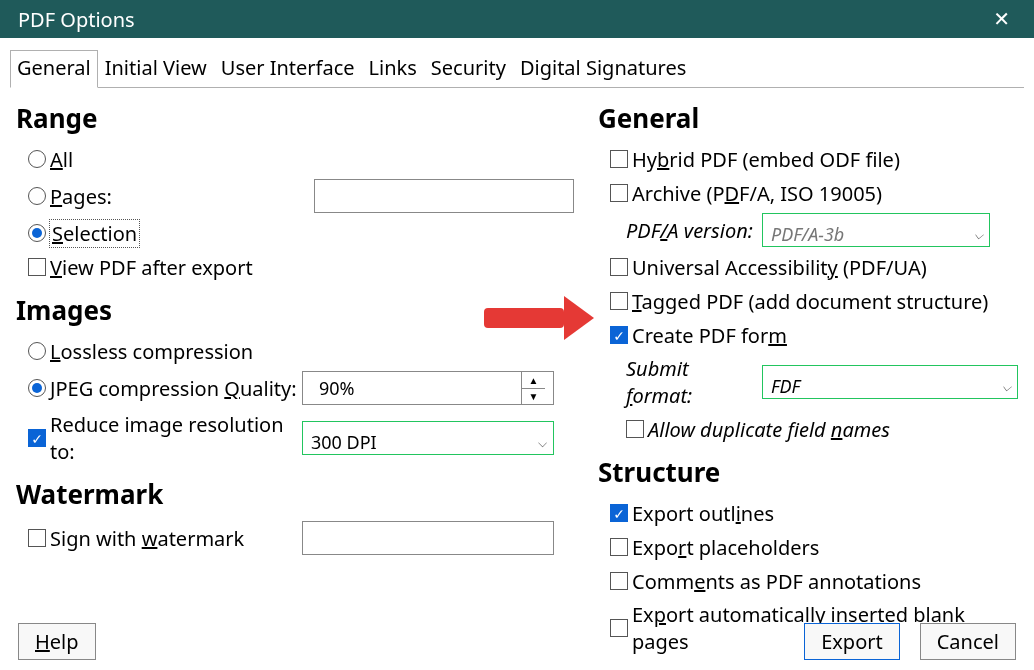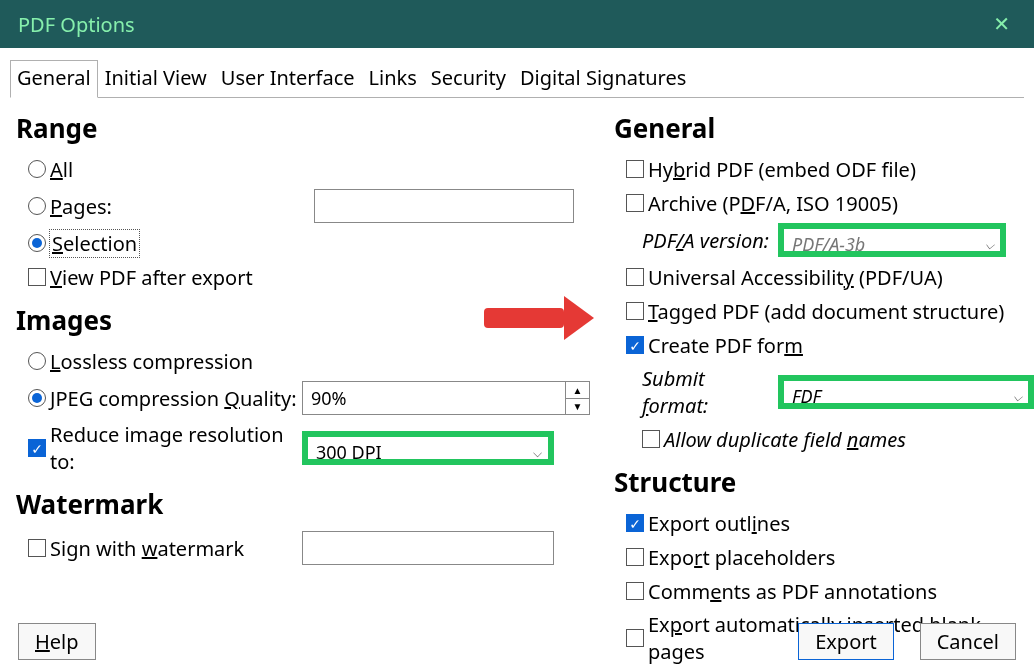--- a/index.html
+++ b/index.html
@@ -1,38 +1,38 @@
 <!DOCTYPE html>
 <html><head>
 <meta charset="utf-8">
 <style>
   * { box-sizing: border-box; font-family: "Segoe UI", system-ui, sans-serif; }
   body { margin:0; background:#fff; width:1034px; height:670px; overflow:hidden; }
-  .titlebar { background:#1f5a5a; color:#86efac; display:flex; align-items:center; justify-content:space-between; height:48px; padding:0 14px 0 18px; }
+  .titlebar { background:#1f5a5a; color:#ffffff; display:flex; align-items:center; justify-content:space-between; height:38px; padding:0 14px 0 18px; }
   .titlebar-text { font-size:20px; }
   .titlebar-close { font-size:20px; line-height:1; cursor:pointer; padding:6px 10px; }
   .tabs { display:flex; padding:12px 10px 0 10px; }
   .tab { padding:3px 6px 6px 6px; font-size:20px; border:1px solid transparent; border-bottom:none; margin-bottom:-1px; cursor:pointer; }
   .tab.active { border:1px solid #b0b0b0; border-bottom:1px solid #fff; background:#fff; }
   .tabbar-underline { border-bottom:1px solid #b0b0b0; margin:0 10px; }
   .panel { display:flex; padding:10px 16px 0 16px; gap:24px; }
   .col { flex:1; }
   .section-header { font-weight:700; font-size:26px; padding:2px 0 6px 0; }
   .row { display:flex; align-items:center; padding:3px 0 3px 12px; font-size:20px; gap:4px; min-height:34px; }
   .row.indent2 { padding-left:28px;font-style:italic; }
   .radio, .check { width:18px; height:18px; border:1px solid #555; display:inline-flex; align-items:center; justify-content:center; flex:0 0 18px; }
   .radio { border-radius:50%; }
   .radio.selected::after { content:""; width:10px; height:10px; background:#0a64d6; border-radius:50%; }
   .check.checked { background:#0a64d6; border-color:#0a64d6; color:#fff; font-size:14px; }
   .check.checked::after { content:"✓"; }
   .lbl { margin-left:0; }
   .dash-sel { outline:1px dotted #555; outline-offset:0; padding:0 2px; }
   .u { text-decoration:underline; }
   .text-input { border:1px solid #888; height:34px; background:#fff; }
-  .select { border:6px solid #22c55e; height:34px; background:#fff; display:flex; align-items:center; justify-content:space-between; padding:8px 6px 0 8px; font-size:18px; cursor:pointer; }
+  .select { border:1px solid #22c55e; height:34px; background:#fff; display:flex; align-items:center; justify-content:space-between; padding:8px 6px 0 8px; font-size:18px; cursor:pointer; }
   .select .chev { font-size:12px; color:#555; }
   .spin { display:flex; flex-direction:column; border-left:1px solid #888; width:24px; height:32px; }
   .spin div { flex:1; display:flex; align-items:center; justify-content:center; font-size:10px; border-bottom:1px solid #888; cursor:pointer; }
   .spin div:last-child { border-bottom:none; }
   .footer { position:absolute; bottom:10px; left:0; right:0; display:flex; padding:0 18px; justify-content:space-between; align-items:flex-end; }
   .btn { border:1px solid #888; background:#f8f8f8; font-size:20px; padding:4px 16px; cursor:pointer; }
   .btn.primary { border:1px solid #0a64d6; }
   .arrow-annot { position:absolute; left:484px; top:296px; display:flex; align-items:center; }
   .arrow-shaft { width:80px; height:20px; background:#e53935; border-radius:4px; }
   .arrow-head { width:0; height:0; border-top:22px solid transparent; border-bottom:22px solid transparent; border-left:30px solid #e53935; }
@@ -81,21 +81,21 @@
 
     <div class="section-header" style="margin-top:6px">Images</div>
 
     <div class="row">
       <span class="radio"></span>
       <span class="lbl"><span class="u">L</span>ossless compression</span>
     </div>
     <div class="row">
       <span class="radio selected"></span>
       <span class="lbl" style="width:248px"><span class="u">J</span>PEG compression <span class="u">Q</span>uality:</span>
-      <div class="select" style="border:1px solid #888;width:288px;padding:0">
+      <div class="select" style="border:1px solid #888;width:252px;padding:8px">
         <span style="padding-left:8px">90%</span>
         <div class="spin">
             <div>▲</div>
             <div>▼</div>
           </div>
       </div>
     </div>
     <div class="row">
       <span class="check checked"></span>
       <span class="lbl" style="width:248px">Reduce ima<span class="u">g</span>e resolution to:</span>
@@ -179,17 +179,17 @@
   </div>
 </div>
 
 <div class="arrow-annot">
   <div class="arrow-shaft"></div>
     <div class="arrow-head"></div>
 </div>
 
 <div class="footer">
   <button class="btn"><span class="u">H</span>elp</button>
-  <div style="display:flex;gap:26px">
+  <div style="display:flex;gap:20px">
     <button class="btn primary">Export</button>
     <button class="btn">Cancel</button>
   </div>
 </div>
 
 </body></html>

